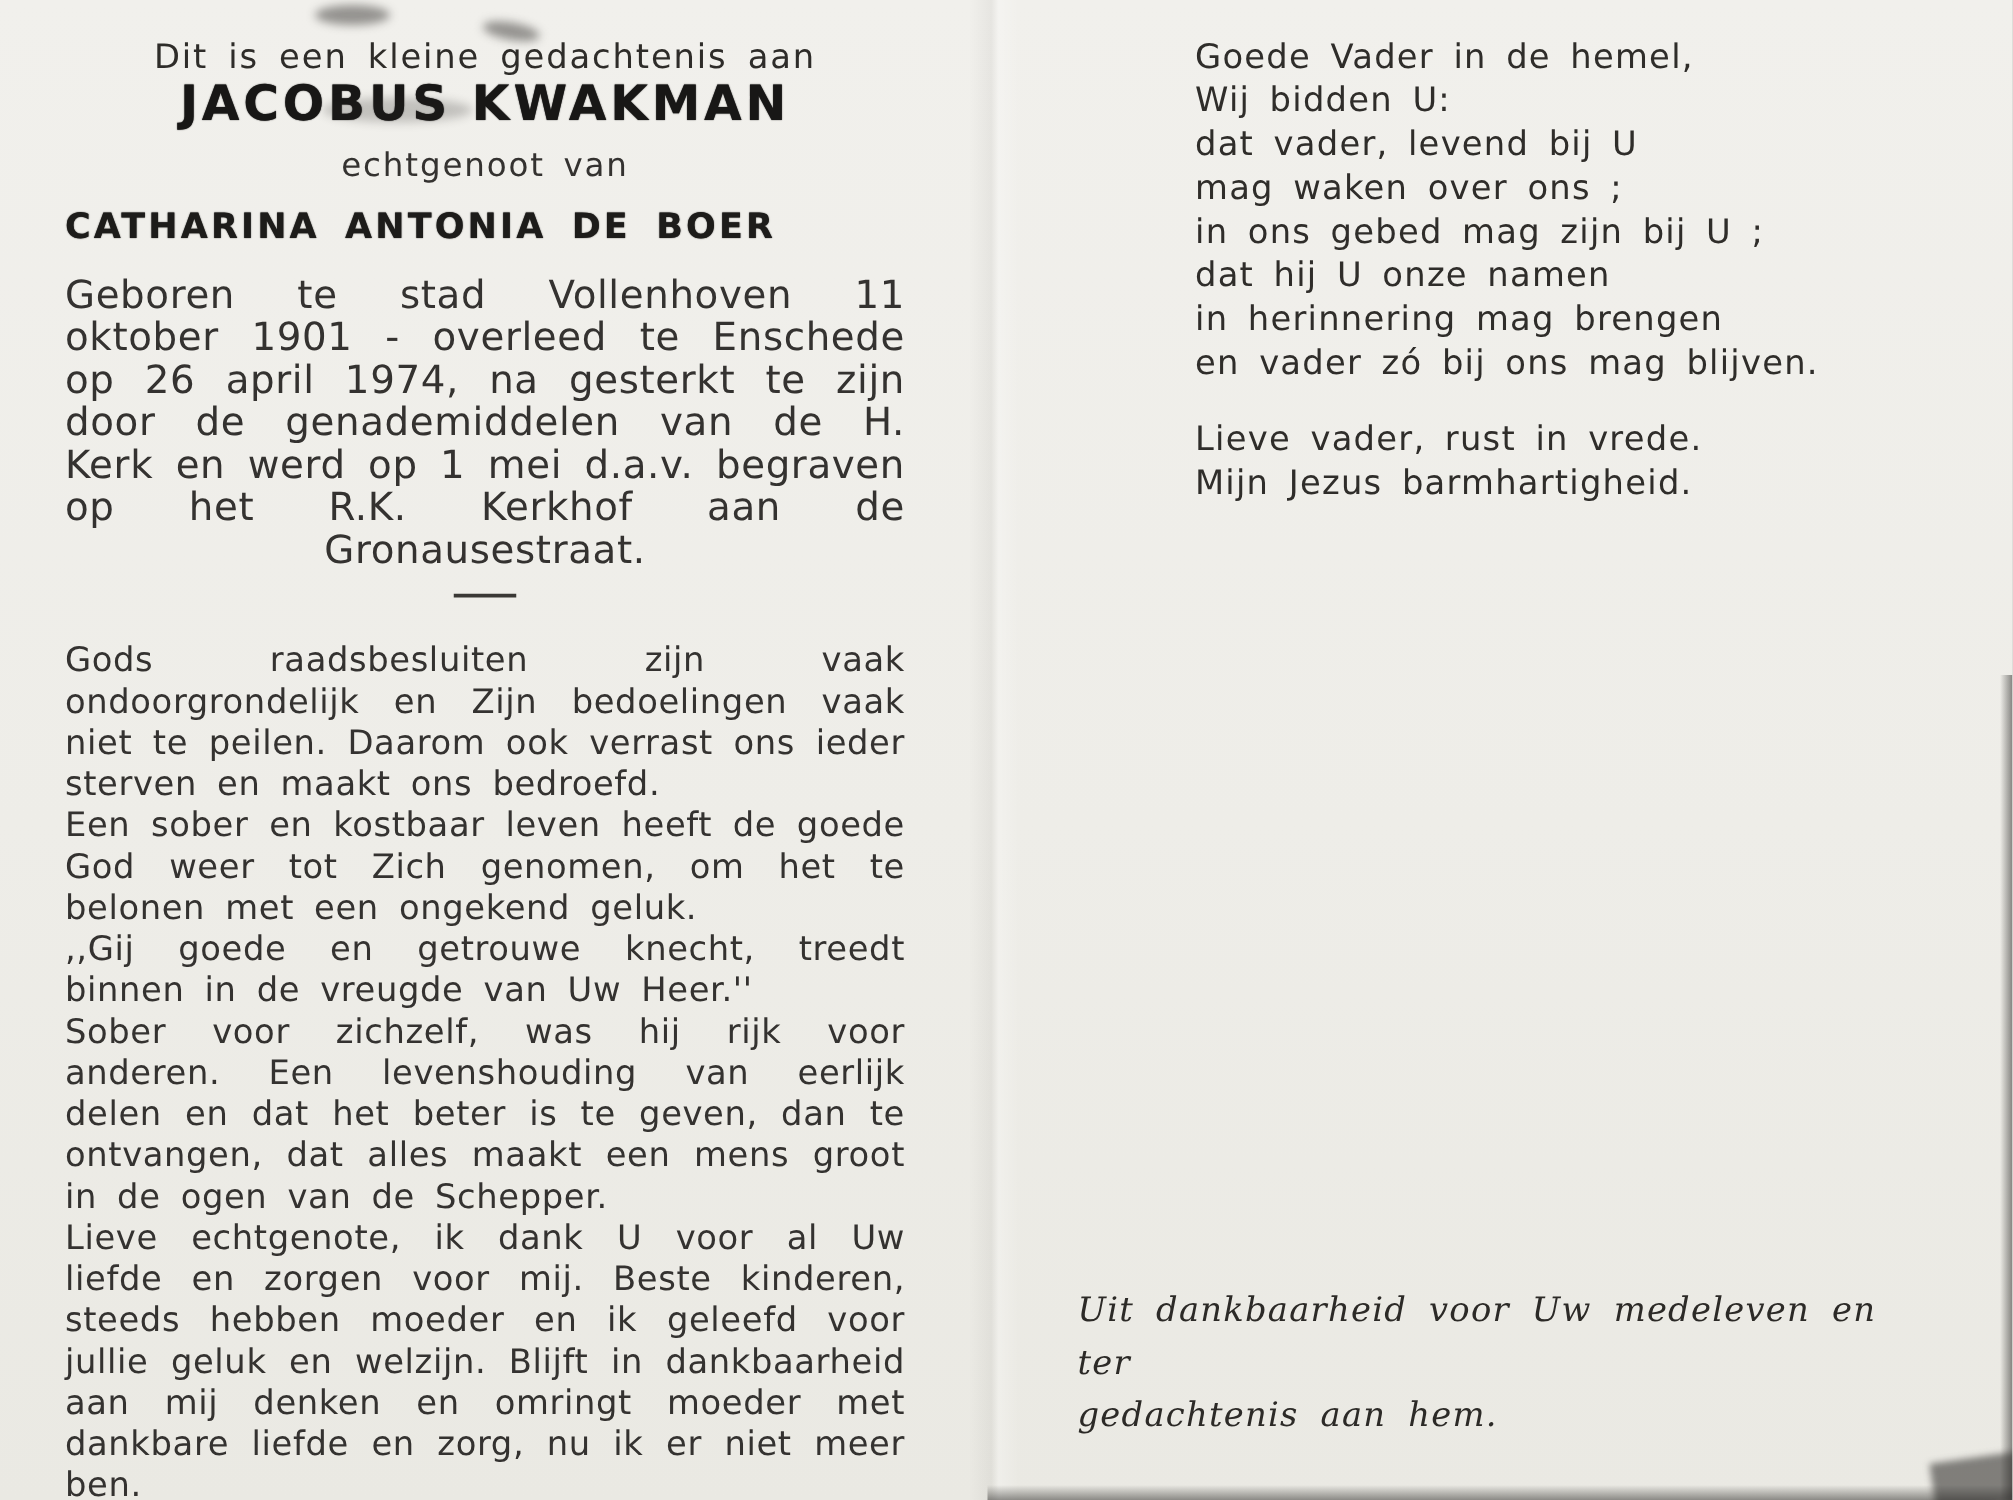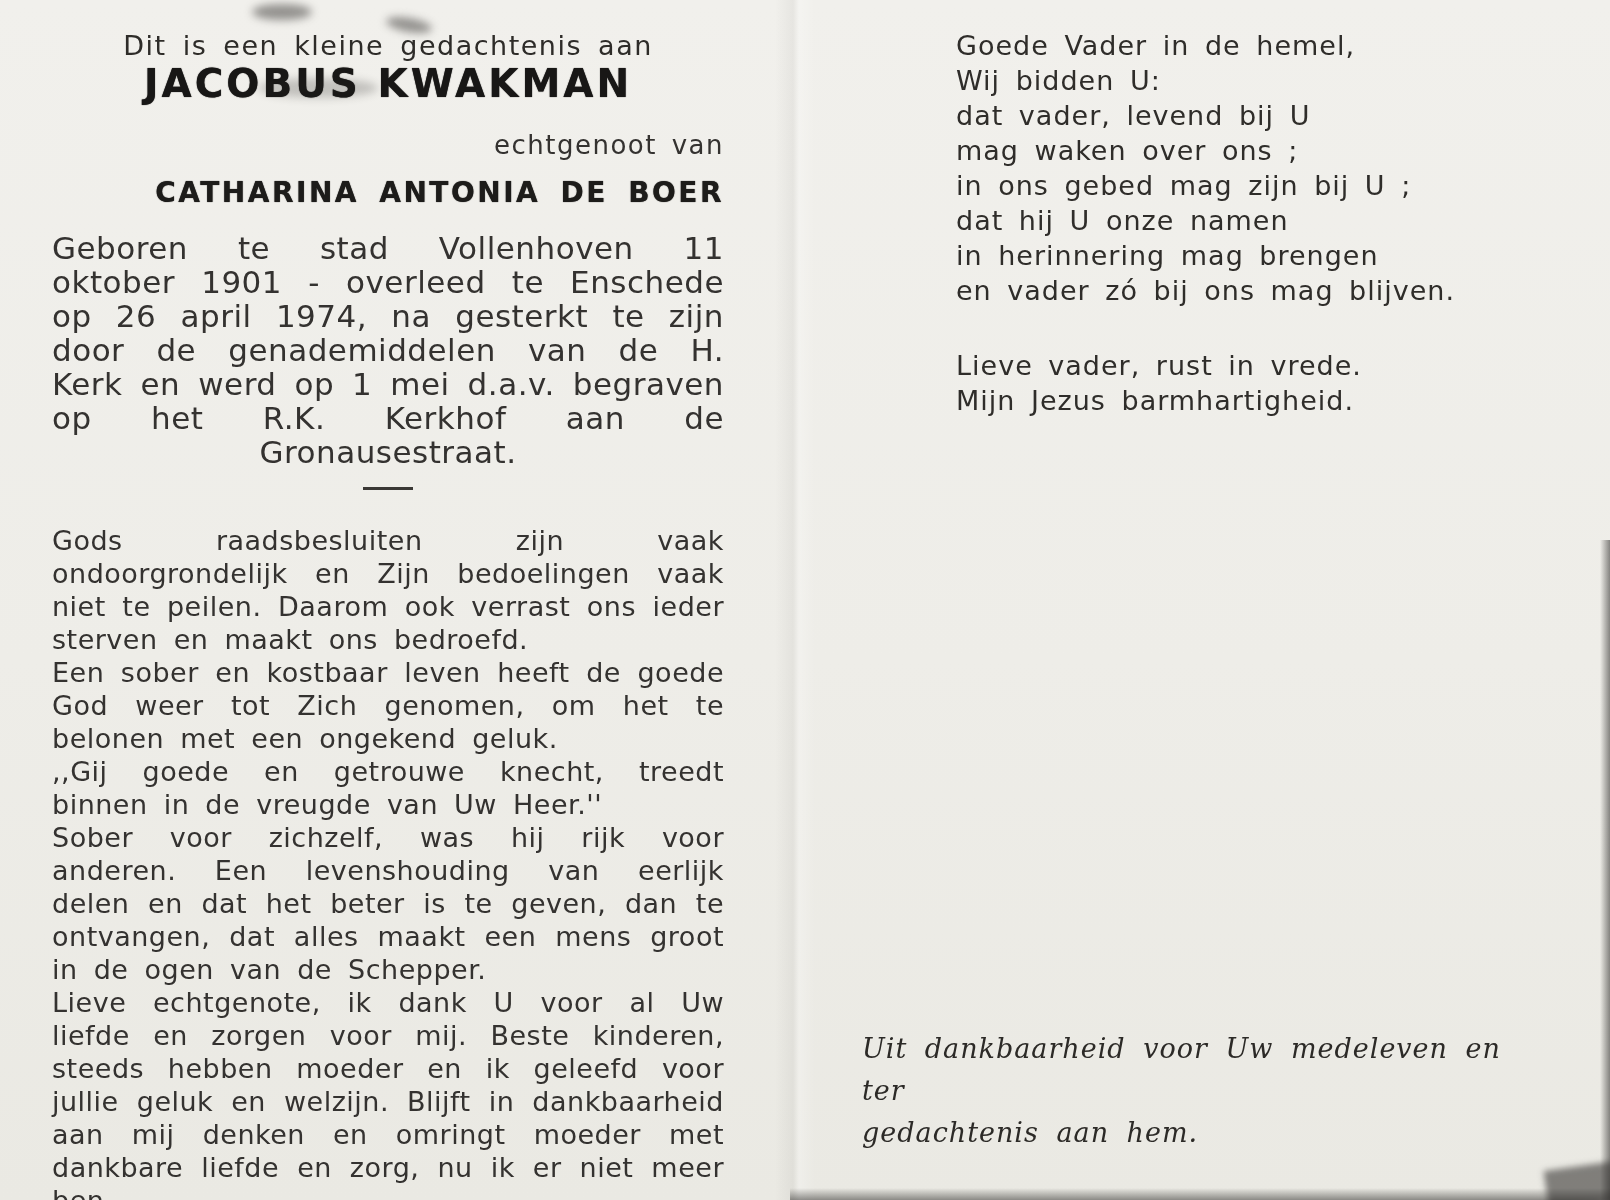--- a/index.html
+++ b/index.html
@@ -18,24 +18,24 @@
   .intro-line{
     text-align:center;font-size:27px;letter-spacing:1.5px;word-spacing:6px;
     color:#2e2c29;
   }
   .deceased-name{
     text-align:center;
     font-size:39px;font-weight:700;letter-spacing:3px;
     color:#181716;text-shadow:0 0 1px #181716;
   }
   .relation-line{
-    margin-top:24px;text-align:right;font-size:26px;letter-spacing:1.5px;word-spacing:5px;
+    margin-top:12px;text-align:center;font-size:26px;letter-spacing:1.5px;word-spacing:5px;
   }
   .spouse-name{
-    margin-top:16px;text-align:right;
+    margin-top:16px;text-align:left;
     font-size:28px;font-weight:700;letter-spacing:2.5px;word-spacing:8px;
     color:#1d1c1a;text-shadow:0 0 1px #1d1c1a;
   }
   .vitals{
     margin-top:22px;
     font-size:31px;line-height:34px;letter-spacing:0.5px;word-spacing:7px;
     text-align:justify;text-align-last:center;
   }
   .divider{
     width:50px;height:0;border-top:3px solid #3a3835;
@@ -47,21 +47,21 @@
     text-align:justify;
   }
   .body-text p{margin:0;}
   
   .right-page{
     position:absolute;left:956px;top:28px;width:620px;
     font-size:27px;line-height:35px;letter-spacing:1px;word-spacing:6px;
     color:#2f2d2a;
   }
   .prayer-line{white-space:nowrap;}
-  .closing-block{margin-top:40px;}
+  .closing-block{margin-top:26px;}
   .dedication{
     position:absolute;left:862px;top:1028px;width:690px;
     font-family:"DejaVu Serif","Liberation Serif",serif;
     font-style:italic;
     font-size:27px;line-height:42px;letter-spacing:1px;word-spacing:8px;
     color:#2c2a27;
   }
   
   .fold-shadow{
     position:absolute;left:775px;top:0;width:40px;height:100%;

